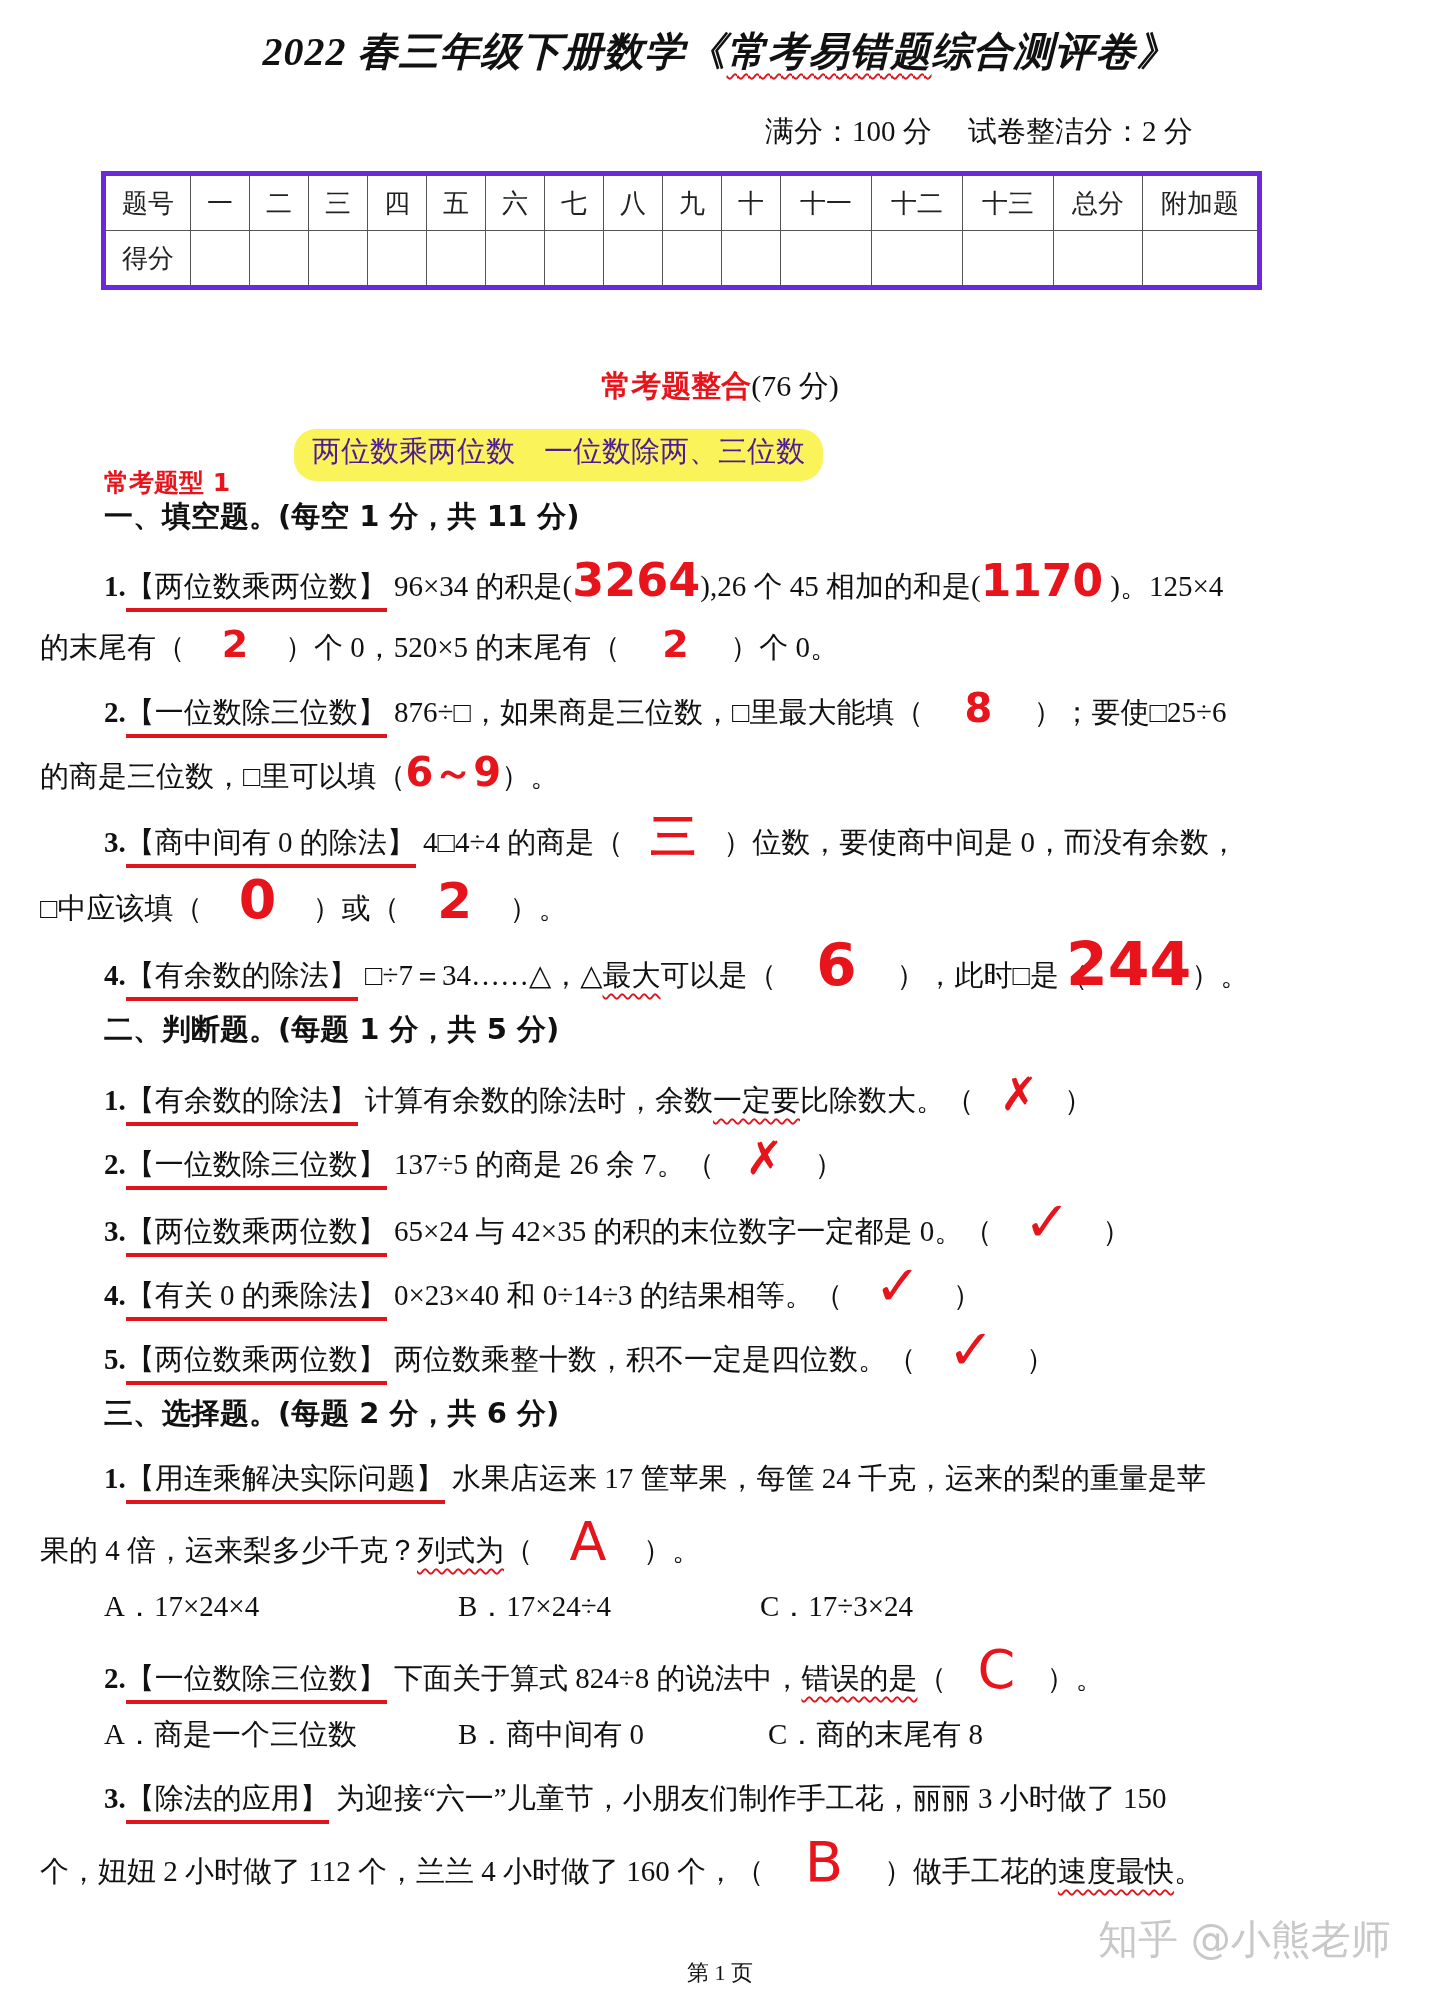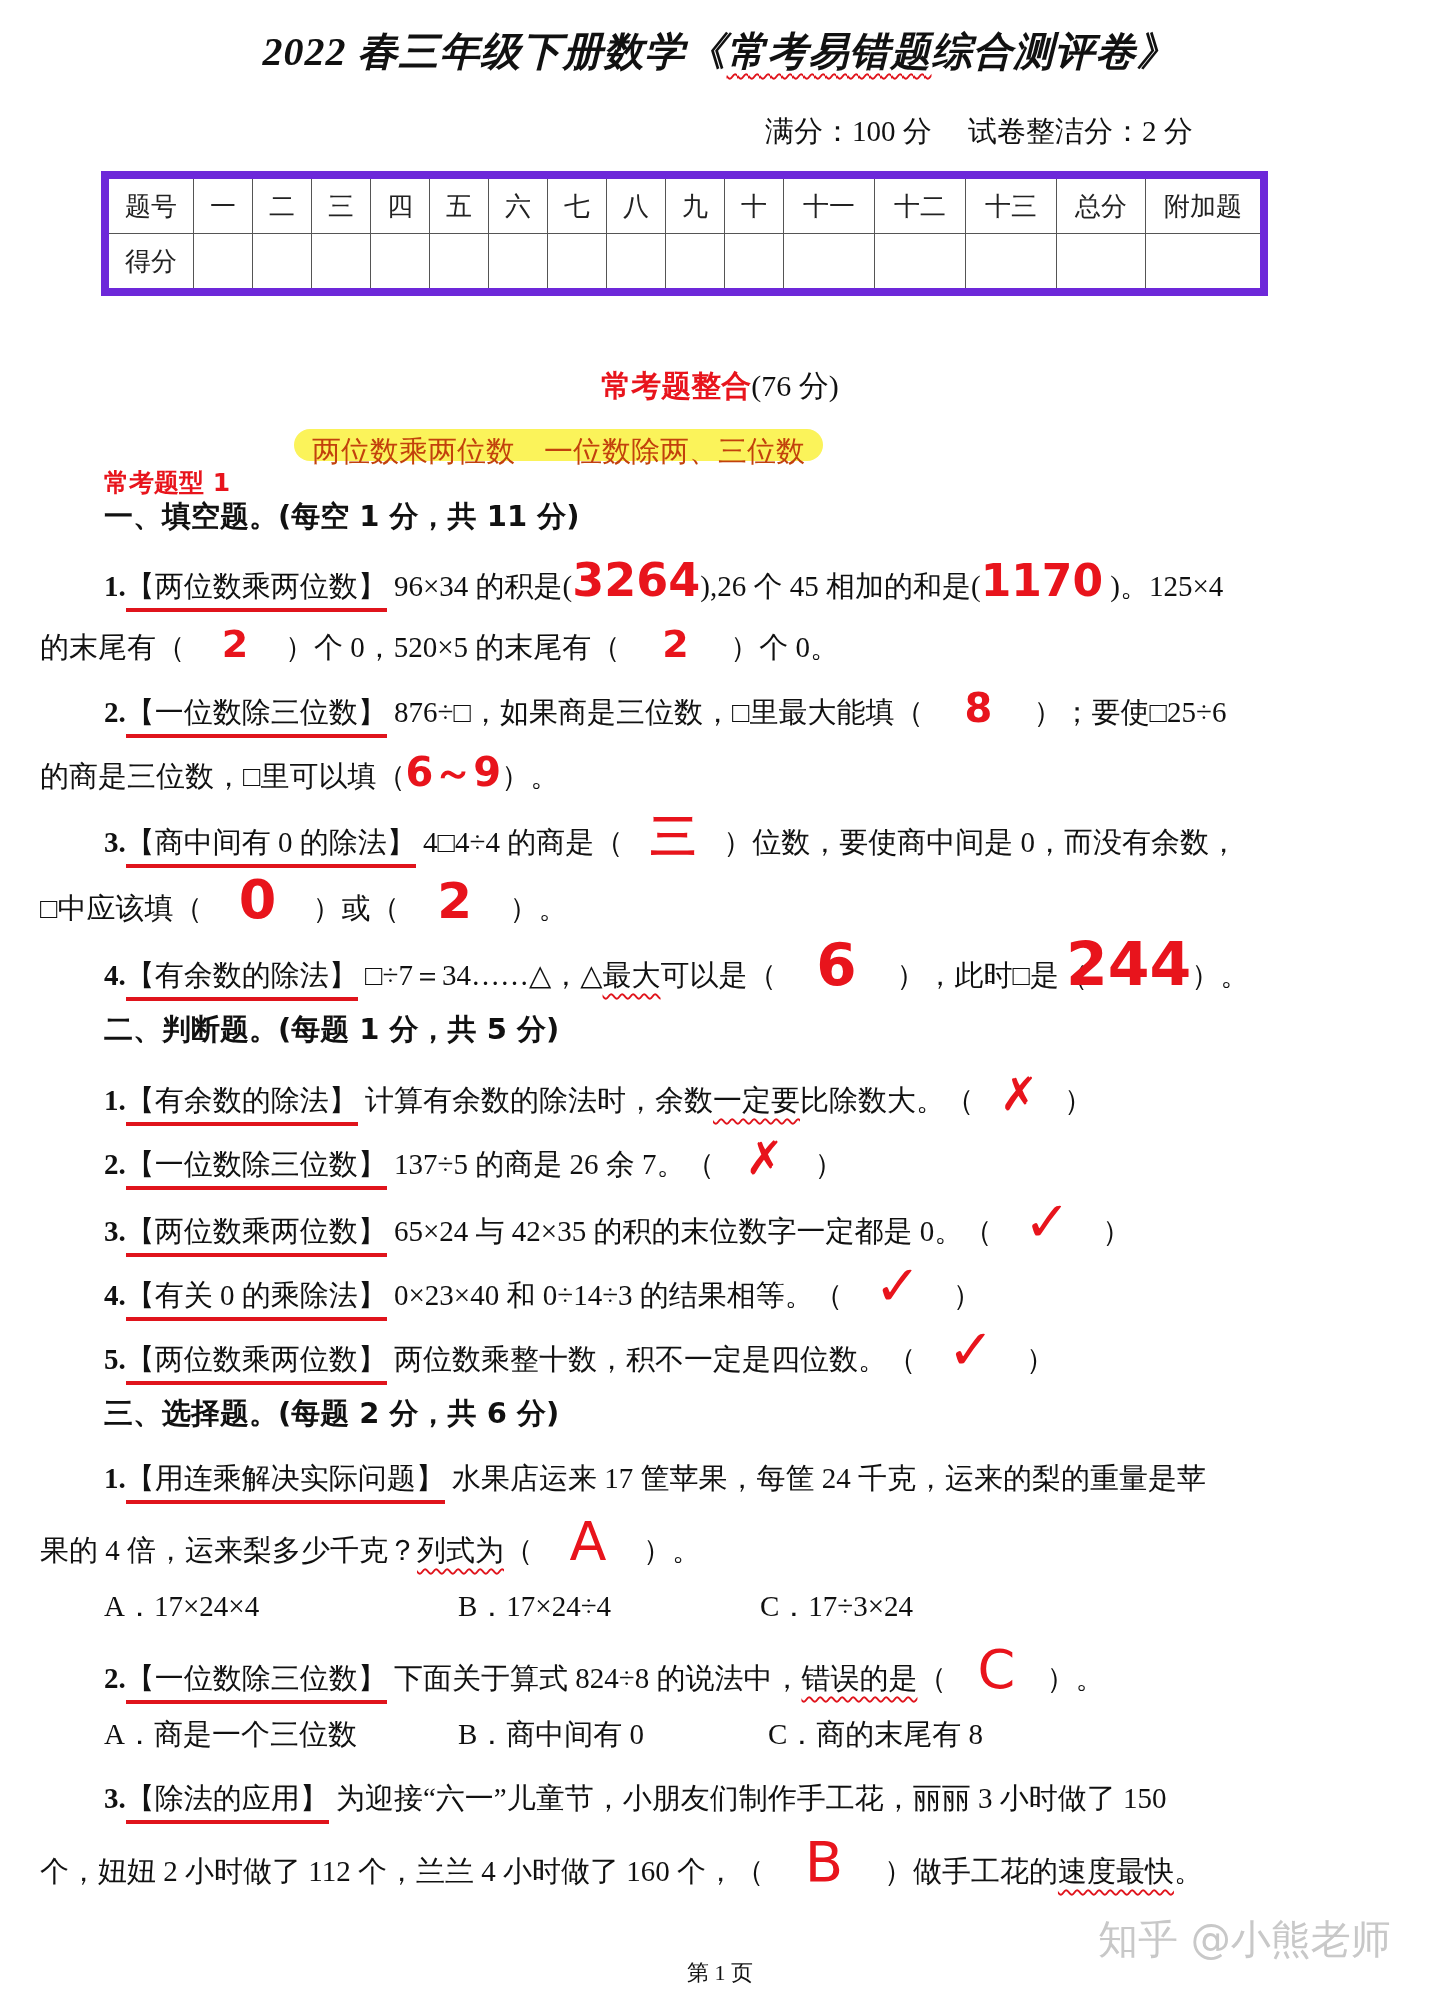--- a/index.html
+++ b/index.html
@@ -4,27 +4,27 @@
 <style>
   html,body{margin:0;padding:0;background:#ffffff;}
   body{width:1440px;height:2003px;position:relative;overflow:hidden;
        font-family:"Liberation Serif","DejaVu Serif",serif;color:#111;}
   .abs{position:absolute;white-space:nowrap;}
   .title{left:0;width:1440px;top:24px;text-align:center;font-size:40px;font-weight:bold;
          font-family:"Liberation Serif","DejaVu Serif",serif;letter-spacing:1px;font-style:italic;}
   .wavy{text-decoration:underline wavy #e0141c;text-decoration-thickness:2px;text-underline-offset:8px;}
   .score{left:765px;top:112px;font-size:29px;}
   table.grid{position:absolute;left:101px;top:171px;border-collapse:collapse;
-             border:8px solid #6d28d9;font-family:"DejaVu Sans","Liberation Sans",sans-serif;padding-left:36px;}
+             border:5px solid #6d28d9;font-family:"DejaVu Sans","Liberation Sans",sans-serif;padding-left:36px;}
   table.grid td{border:1.5px solid #555;height:54px;text-align:center;font-size:26px;padding:0;color:#222;}
   .sec-title{left:0;width:1440px;text-align:center;top:366px;font-size:30px;}
   .red-bold{color:#e8141c;font-weight:bold;font-family:"DejaVu Sans","Liberation Sans",sans-serif;margin-top:34px;}
   .type-label{left:104px;top:432px;font-size:25px;}
-  .pill{left:294px;top:429px;height:32px;padding:0 18px;border-radius:22px;background:#fbf35a;
-        font-size:29px;line-height:44px;font-family:"DejaVu Sans","Liberation Sans",sans-serif;color:#c2410c;}
+  .pill{left:294px;top:429px;height:52px;padding:0 18px;border-radius:22px;background:#fbf35a;
+        font-size:29px;line-height:44px;font-family:"DejaVu Sans","Liberation Sans",sans-serif;color:#4c1d95;}
   .part{left:104px;font-size:29px;font-weight:bold;font-family:"DejaVu Sans","Liberation Sans",sans-serif;}
   .line{font-size:29px;line-height:40px;}
   .tag{display:inline-block;border-bottom:4px solid #e0141c;padding-bottom:2px;}
   .ans{color:#e8141c;font-family:"DejaVu Sans","Liberation Sans",sans-serif;font-weight:bold;}
   .mark{color:#e8141c;font-family:"DejaVu Sans","Liberation Sans",sans-serif;font-size:46px;}
   .watermark{left:1098px;top:1912px;font-size:40px;color:#c8c8c8;font-family:"DejaVu Sans","Liberation Sans",sans-serif;}
   .footer{left:0;width:1440px;text-align:center;top:1958px;font-size:22px;}
 </style>
 </head>
 <body>

